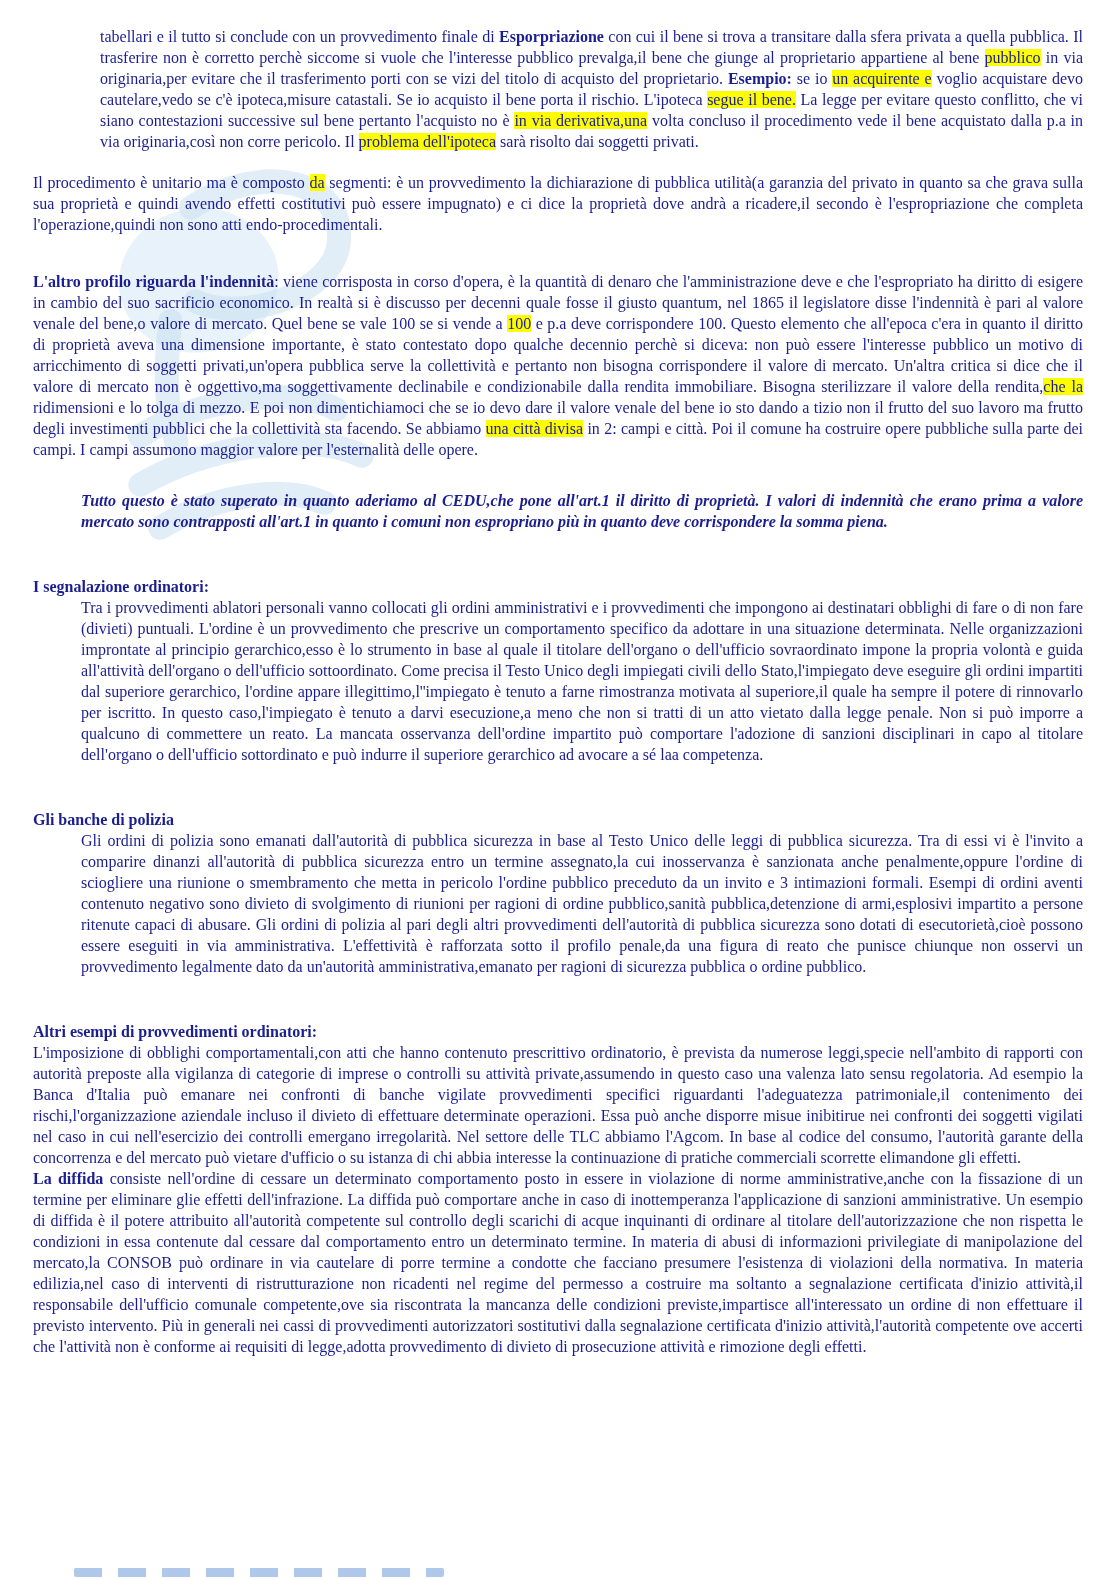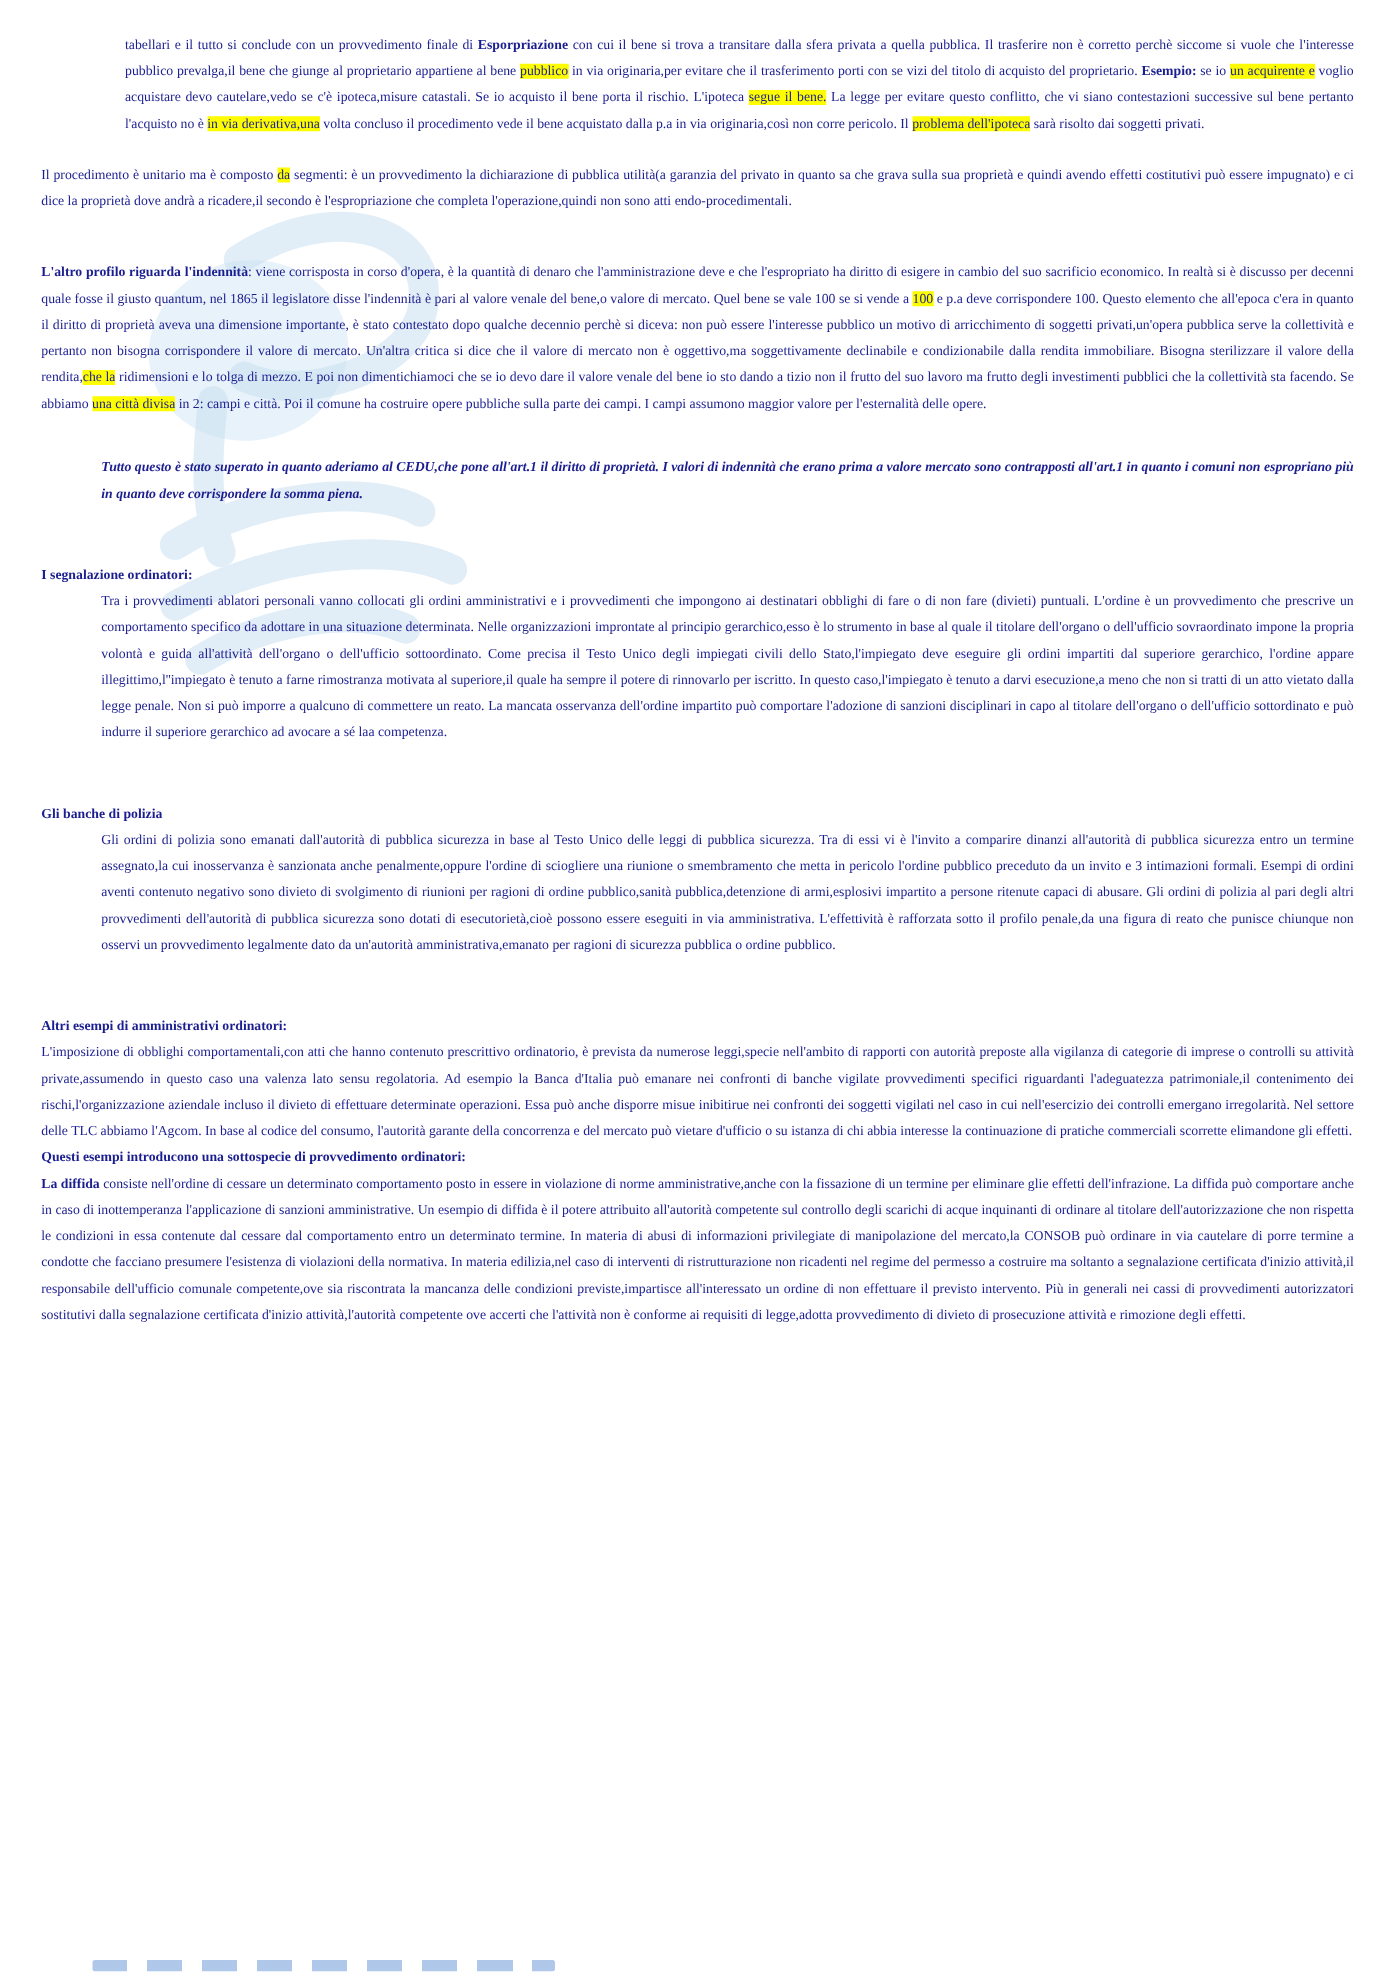--- a/index.html
+++ b/index.html
@@ -29,21 +29,21 @@
     z-index: 0;
     opacity: 0.5;
     transform: rotate(-10deg);
     pointer-events: none;
   }
   .doc {
     position: relative;
     z-index: 1;
     padding: 26px 33px 0 33px;
     color: #1b1e8f;
-    font-size: 11px;
+    font-size: 16px;
     line-height: 21px;
     text-align: justify;
   }
   .doc p {
     margin: 0;
   }
   .doc p.g0 { margin-bottom: 0; }
   .doc p.g1 { margin-bottom: 20px; }
   .doc p.g2 { margin-bottom: 30px; margin-top: 36px; }
   .doc p.g3 { margin-bottom: 44px; margin-left: 48px; }
@@ -87,21 +87,20 @@
 
   <div class="doc" style="color: rgb(27, 30, 143);">
       <p class="indent g1"><span class="seg">tabellari e il tutto si conclude con un provvedimento finale di </span><span class="seg b">Esporpriazione</span><span class="seg"> con cui il bene si trova a transitare dalla sfera privata a quella pubblica. Il trasferire non è corretto perchè siccome si vuole che l'interesse pubblico prevalga,il bene che giunge al proprietario appartiene al bene </span><span class="seg hl" style="background: rgb(253, 253, 0);">pubblico</span><span class="seg"> in via originaria,per evitare che il trasferimento porti con se vizi  del titolo di acquisto del proprietario. </span><span class="seg b">Esempio:</span><span class="seg"> se io </span><span class="seg hl" style="background: rgb(253, 253, 0);">un acquirente e</span><span class="seg"> voglio acquistare devo cautelare,vedo se c'è ipoteca,misure catastali. Se io acquisto il bene porta il rischio. L'ipoteca </span><span class="seg hl" style="background: rgb(253, 253, 0);">segue il bene.</span><span class="seg"> La legge per evitare questo conflitto, che vi siano contestazioni successive sul bene pertanto l'acquisto no è </span><span class="seg hl" style="background: rgb(253, 253, 0);">in via derivativa,una</span><span class="seg"> volta concluso il procedimento vede il bene acquistato dalla p.a in via originaria,così non corre pericolo. Il </span><span class="seg hl" style="background: rgb(253, 253, 0);">problema dell'ipoteca</span><span class="seg"> sarà risolto dai soggetti privati.</span></p>
       <p class="g1"><span class="seg">Il procedimento è unitario ma è composto </span><span class="seg hl" style="background: rgb(253, 253, 0);">da</span><span class="seg"> segmenti: è un provvedimento la dichiarazione di pubblica utilità(a garanzia del privato in quanto sa che grava sulla sua proprietà e quindi avendo effetti costitutivi può essere impugnato) e ci dice la proprietà dove andrà a ricadere,il secondo è l'espropriazione che completa l'operazione,quindi non sono atti endo-procedimentali.</span></p>
       <p class="g2"><span class="seg b">L'altro profilo riguarda l'indennità</span><span class="seg">: viene corrisposta in corso d'opera, è la quantità di denaro che l'amministrazione deve e che l'espropriato ha diritto di esigere in cambio del suo sacrificio economico.  In realtà si è discusso per decenni quale fosse il giusto quantum, nel 1865 il legislatore disse l'indennità è pari al valore venale del bene,o valore di mercato. Quel bene se vale 100 se si vende a </span><span class="seg hl" style="background: rgb(253, 253, 0);">100</span><span class="seg"> e p.a deve corrispondere 100. Questo elemento che all'epoca c'era in quanto il diritto di proprietà aveva una dimensione importante, è stato contestato dopo qualche decennio perchè si diceva: non può essere l'interesse pubblico un motivo di arricchimento di soggetti privati,un'opera pubblica serve la collettività e pertanto non bisogna corrispondere il valore di mercato. Un'altra critica si dice che il valore di mercato non è oggettivo,ma soggettivamente declinabile e condizionabile dalla rendita immobiliare. Bisogna sterilizzare il valore della rendita,</span><span class="seg hl" style="background: rgb(253, 253, 0);">che la</span><span class="seg"> ridimensioni e lo tolga di mezzo. E poi non dimentichiamoci che se io devo dare il valore venale del bene io sto dando a tizio non il frutto del suo lavoro ma frutto degli investimenti pubblici che la collettività sta facendo. Se abbiamo </span><span class="seg hl" style="background: rgb(253, 253, 0);">una città divisa</span><span class="seg"> in 2: campi e città. Poi il comune ha costruire opere pubbliche sulla parte dei campi. I campi  assumono maggior valore per l'esternalità delle opere.</span></p>
       <p class="g3"><span class="seg b i">Tutto questo è stato superato in quanto aderiamo al CEDU,che pone all'art.1 il diritto di proprietà. I valori di indennità che erano prima  a  valore mercato  sono contrapposti all'art.1 in quanto i comuni non espropriano più in quanto deve corrispondere la somma piena.</span></p>
       <p class="heading g0"><span class="seg b">I segnalazione ordinatori:</span></p>
       <p class="g3"><span class="seg">Tra i provvedimenti ablatori personali vanno collocati gli ordini amministrativi e i provvedimenti che impongono ai destinatari obblighi di fare o di non fare (divieti) puntuali. L'ordine è un provvedimento che prescrive un comportamento specifico da adottare in una situazione determinata. Nelle organizzazioni improntate al principio gerarchico,esso è lo strumento in base al quale il titolare dell'organo o dell'ufficio sovraordinato impone la propria volontà e guida all'attività dell'organo o dell'ufficio sottoordinato. Come precisa il Testo Unico degli impiegati civili dello Stato,l'impiegato deve eseguire gli ordini impartiti dal superiore gerarchico, l'ordine appare illegittimo,l''impiegato è tenuto a farne rimostranza motivata al superiore,il quale ha sempre il potere di rinnovarlo per iscritto. In questo caso,l'impiegato è tenuto a darvi esecuzione,a meno che non si tratti di un atto vietato dalla legge penale. Non si può imporre a qualcuno di commettere un reato. La mancata osservanza dell'ordine impartito può comportare l'adozione di sanzioni disciplinari in capo al titolare dell'organo o dell'ufficio sottordinato e può indurre il superiore gerarchico ad avocare a sé laa competenza.</span></p>
       <p class="heading g0"><span class="seg b">Gli banche di polizia</span></p>
       <p class="g3"><span class="seg">Gli ordini di polizia sono emanati dall'autorità di pubblica sicurezza in base al Testo Unico delle leggi di pubblica sicurezza. Tra di essi vi è l'invito a comparire dinanzi all'autorità di pubblica sicurezza entro un termine assegnato,la cui inosservanza è sanzionata anche penalmente,oppure l'ordine di sciogliere una riunione o smembramento che metta in pericolo l'ordine pubblico preceduto da un invito e 3 intimazioni formali. Esempi di ordini aventi contenuto negativo sono divieto di svolgimento di riunioni per ragioni di ordine pubblico,sanità pubblica,detenzione di armi,esplosivi impartito a persone ritenute capaci di abusare. Gli ordini di polizia al pari degli altri provvedimenti dell'autorità di pubblica sicurezza sono dotati di esecutorietà,cioè possono essere eseguiti in via amministrativa. L'effettività è rafforzata sotto il profilo penale,da una figura di reato che punisce chiunque non osservi un provvedimento legalmente dato da un'autorità amministrativa,emanato per ragioni di sicurezza pubblica o ordine pubblico.</span></p>
-      <p class="heading g0"><span class="seg b">Altri esempi di amministrativi ordinatori:</span></p>
+      <p class="heading g0"><span class="seg b">Altri esempi di provvedimenti ordinatori:</span></p>
       <p class="g0"><span class="seg">L'imposizione di obblighi comportamentali,con atti che hanno contenuto prescrittivo ordinatorio, è prevista da numerose leggi,specie nell'ambito di rapporti con autorità preposte alla vigilanza di categorie di imprese o controlli su attività private,assumendo in questo caso una valenza lato sensu regolatoria. Ad esempio la Banca d'Italia  può emanare nei confronti di banche vigilate provvedimenti specifici riguardanti l'adeguatezza patrimoniale,il contenimento dei rischi,l'organizzazione aziendale incluso il divieto di effettuare determinate operazioni. Essa può anche disporre misue inibitirue nei confronti dei soggetti vigilati nel caso in cui nell'esercizio dei controlli emergano irregolarità. Nel settore delle TLC abbiamo l'Agcom. In base al codice del consumo, l'autorità garante della concorrenza e del mercato può vietare d'ufficio o su istanza di chi abbia interesse la continuazione di pratiche commerciali scorrette elimandone gli effetti.</span></p>
-      <p class="g0"><span class="seg b">Questi esempi introducono una sottospecie di provvedimento ordinatori:</span></p>
       <p class="g0"><span class="seg b">La diffida</span><span class="seg"> consiste nell'ordine di cessare un determinato comportamento posto in essere in violazione di norme amministrative,anche con la fissazione di un termine per eliminare glie effetti dell'infrazione. La diffida può comportare anche in caso di inottemperanza l'applicazione di sanzioni amministrative. Un esempio di diffida è il potere attribuito all'autorità competente sul controllo degli scarichi di acque inquinanti di ordinare al titolare dell'autorizzazione che non rispetta le condizioni in essa contenute dal cessare dal comportamento entro un determinato termine. In materia di abusi di informazioni privilegiate di manipolazione del mercato,la CONSOB può ordinare in via cautelare di porre termine a condotte che facciano presumere l'esistenza di violazioni della normativa. In materia edilizia,nel caso di interventi di ristrutturazione non ricadenti nel regime del permesso a costruire ma soltanto a segnalazione certificata d'inizio attività,il responsabile dell'ufficio comunale competente,ove sia riscontrata la mancanza delle condizioni previste,impartisce all'interessato un ordine di non effettuare il previsto intervento. Più in generali nei cassi di provvedimenti autorizzatori sostitutivi dalla segnalazione certificata d'inizio attività,l'autorità  competente ove accerti che l'attività non è conforme ai requisiti di legge,adotta provvedimento di divieto di prosecuzione attività e rimozione degli effetti.</span></p>
     </div>
 
   <div class="cut-artifact"></div>
 
 </div>
 
 </body></html>

